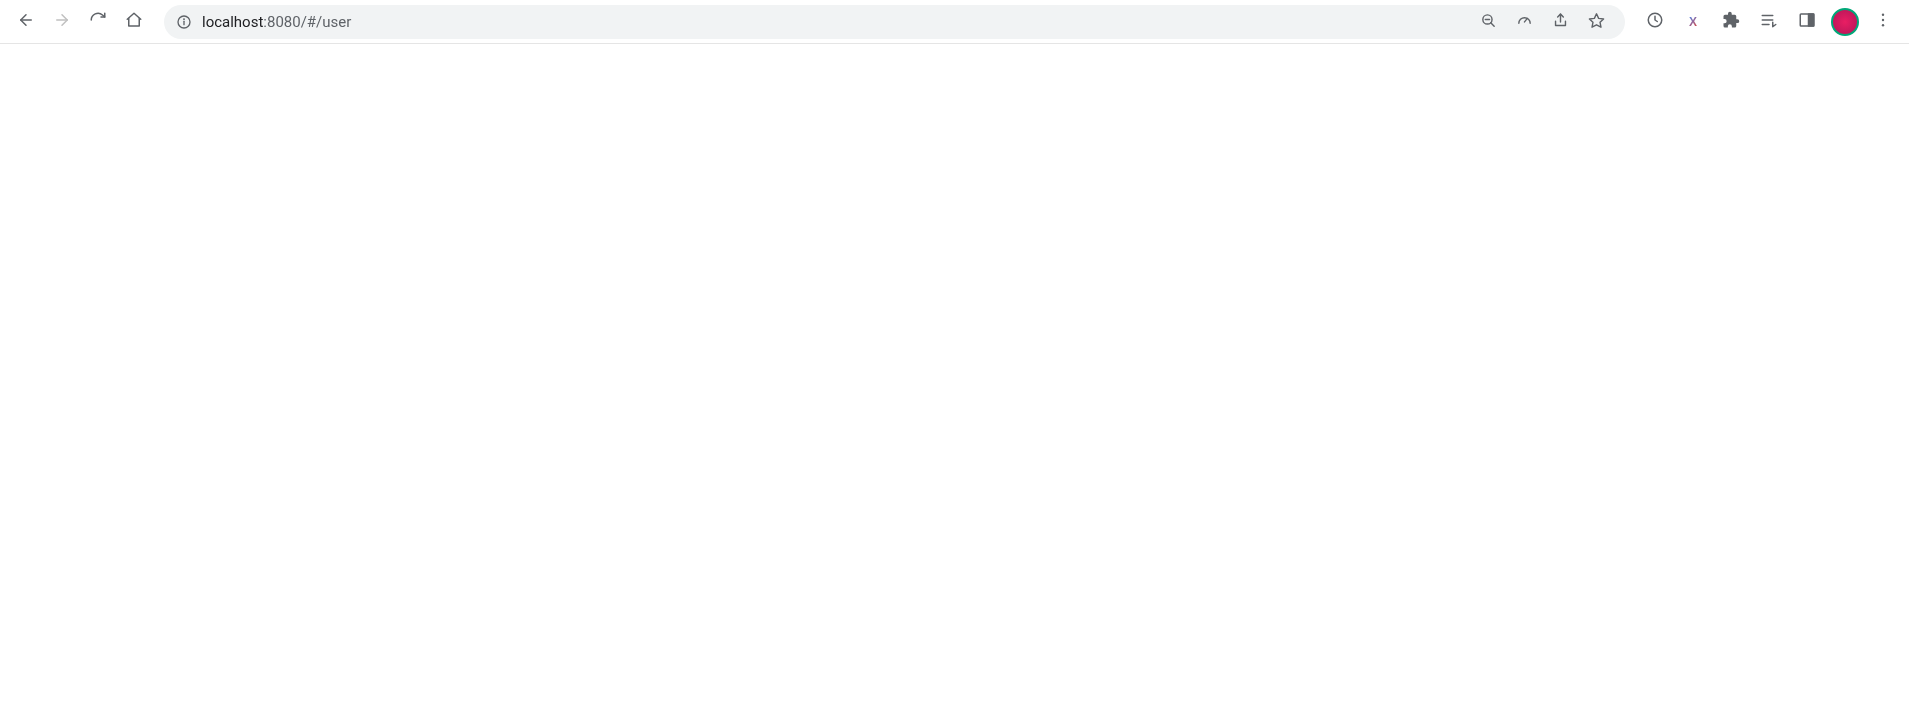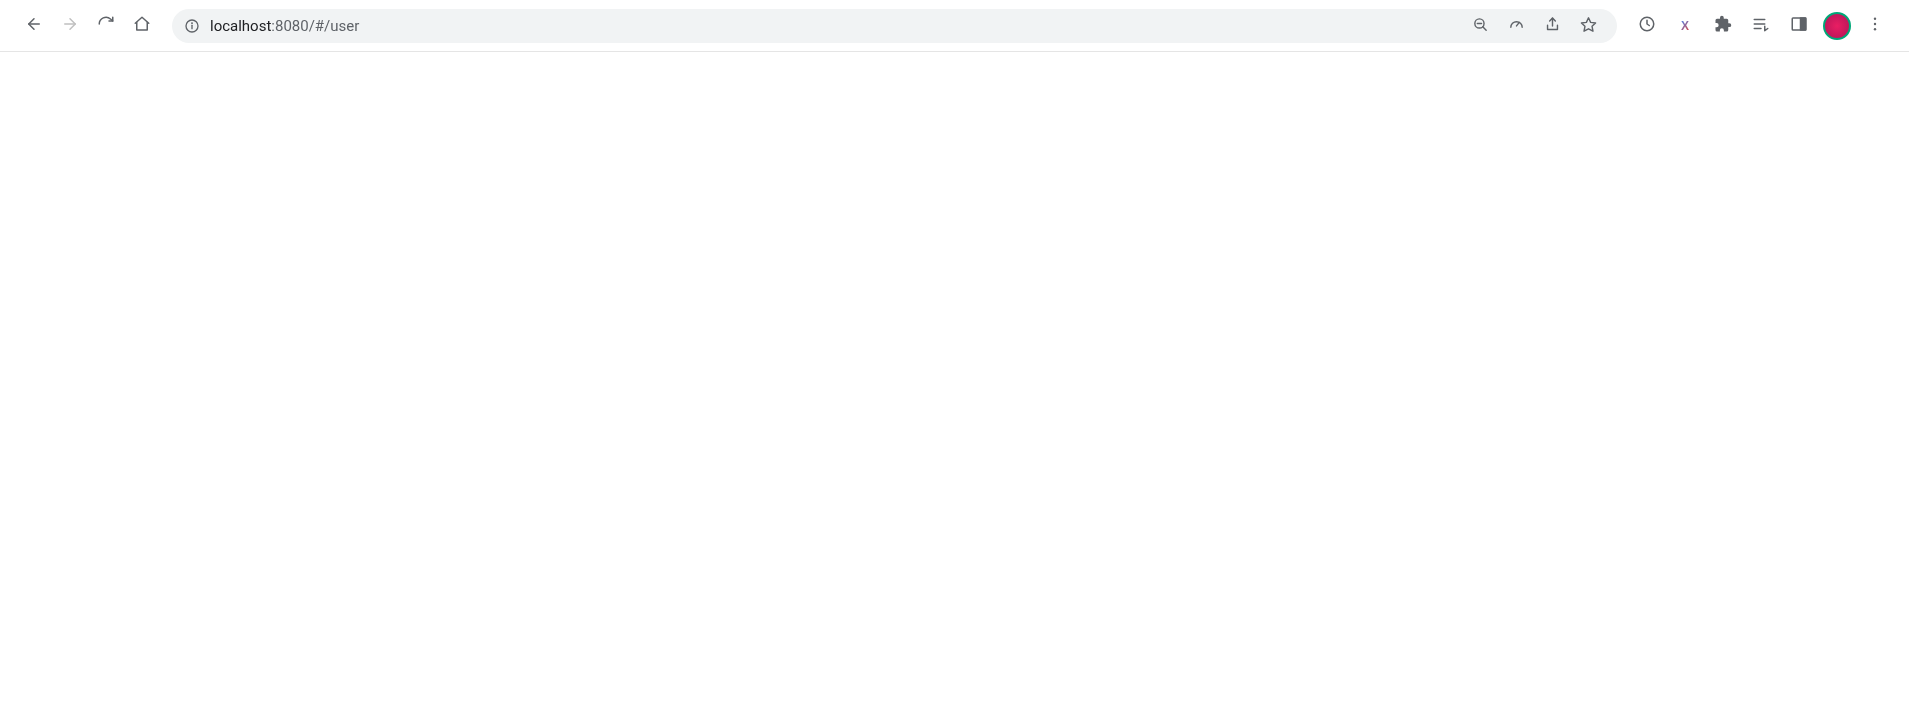--- a/index.html
+++ b/index.html
@@ -6,22 +6,22 @@
     body {
       font-family: -apple-system, BlinkMacSystemFont, "Segoe UI", Roboto, Arial, sans-serif;
       background: #ffffff;
       width: 1909px;
       height: 712px;
       overflow: hidden;
     }
     .browser-toolbar {
       display: flex;
       align-items: center;
-      height: 52px;
-      padding: 0 16px;
+      height: 44px;
+      padding: 0 8px;
       background: #ffffff;
       border-bottom: 1px solid #e5e5e5;
       gap: 6px;
     }
     .nav-buttons {
       display: flex;
       align-items: center;
       gap: 8px;
       padding: 0 4px;
     }

